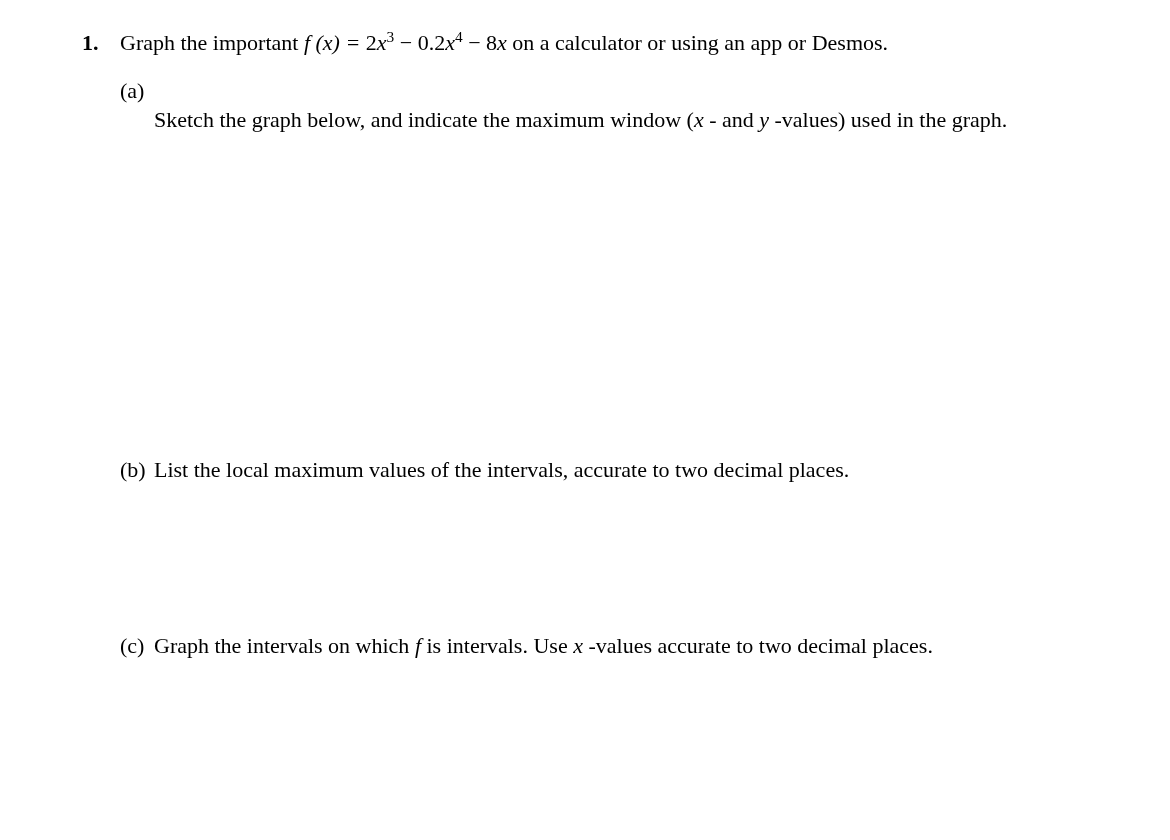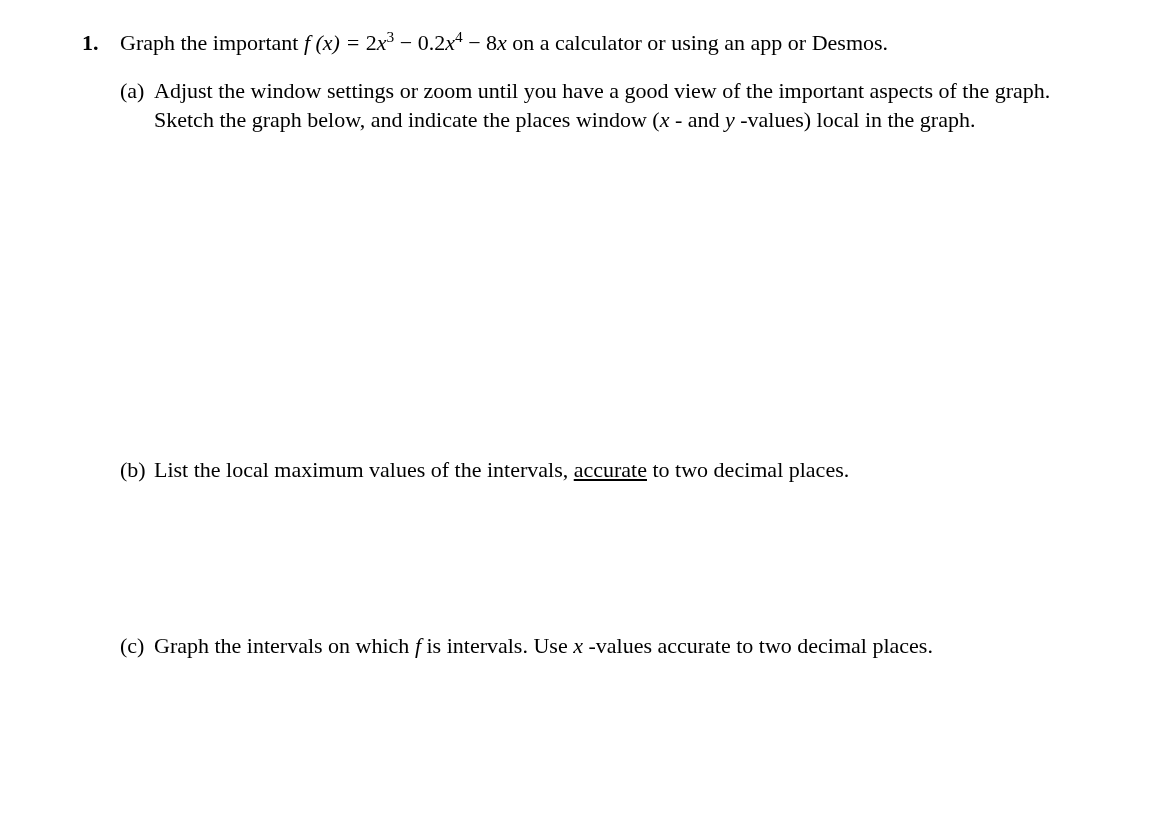--- a/index.html
+++ b/index.html
@@ -61,40 +61,39 @@
     .rm {
       font-style: normal;
     }
     sup {
       font-size: 0.7em;
       vertical-align: super;
       line-height: 0;
       font-style: normal;
     }
     .underline {
-      text-decoration: underline;
     }
   </style>
 </head>
 <body>
 
 <div class="problem-row">
   <div class="num-col">1.</div>
   <div class="problem-stem">
     <span>Graph the important </span><span class="math"><span>f (x) = </span><span class="rm">2</span><span>x</span><sup>3</sup><span class="rm"> − </span><span class="rm">0.2</span><span>x</span><sup>4</sup><span class="rm"> − </span><span class="rm">8</span><span>x</span></span><span> on a calculator or using an app or Desmos.</span>
   </div>
 </div>
 
 <div class="subparts">
 
   <div class="subpart-row">
     <div class="sub-label">(a)</div>
     <div class="sub-body">
-      <span>Adjust the window settings or zoom until you have a good view of the important aspects of the graph.</span><br>
-      <span>Sketch the graph below, and indicate the places window (</span><span class="math">x</span><span> - and </span><span class="math">y</span><span> -values) local in the graph.</span>
+      <br>
+      <span>Sketch the graph below, and indicate the maximum window (</span><span class="math">x</span><span> - and </span><span class="math">y</span><span> -values) used in the graph.</span>
     </div>
   </div>
 
   <div class="gap-a-b"></div>
 
   <div class="subpart-row">
     <div class="sub-label">(b)</div>
     <div class="sub-body">
       <span>List the local maximum values of the intervals, </span><span class="underline">accurate</span><span> to two decimal places.</span>
     </div>

